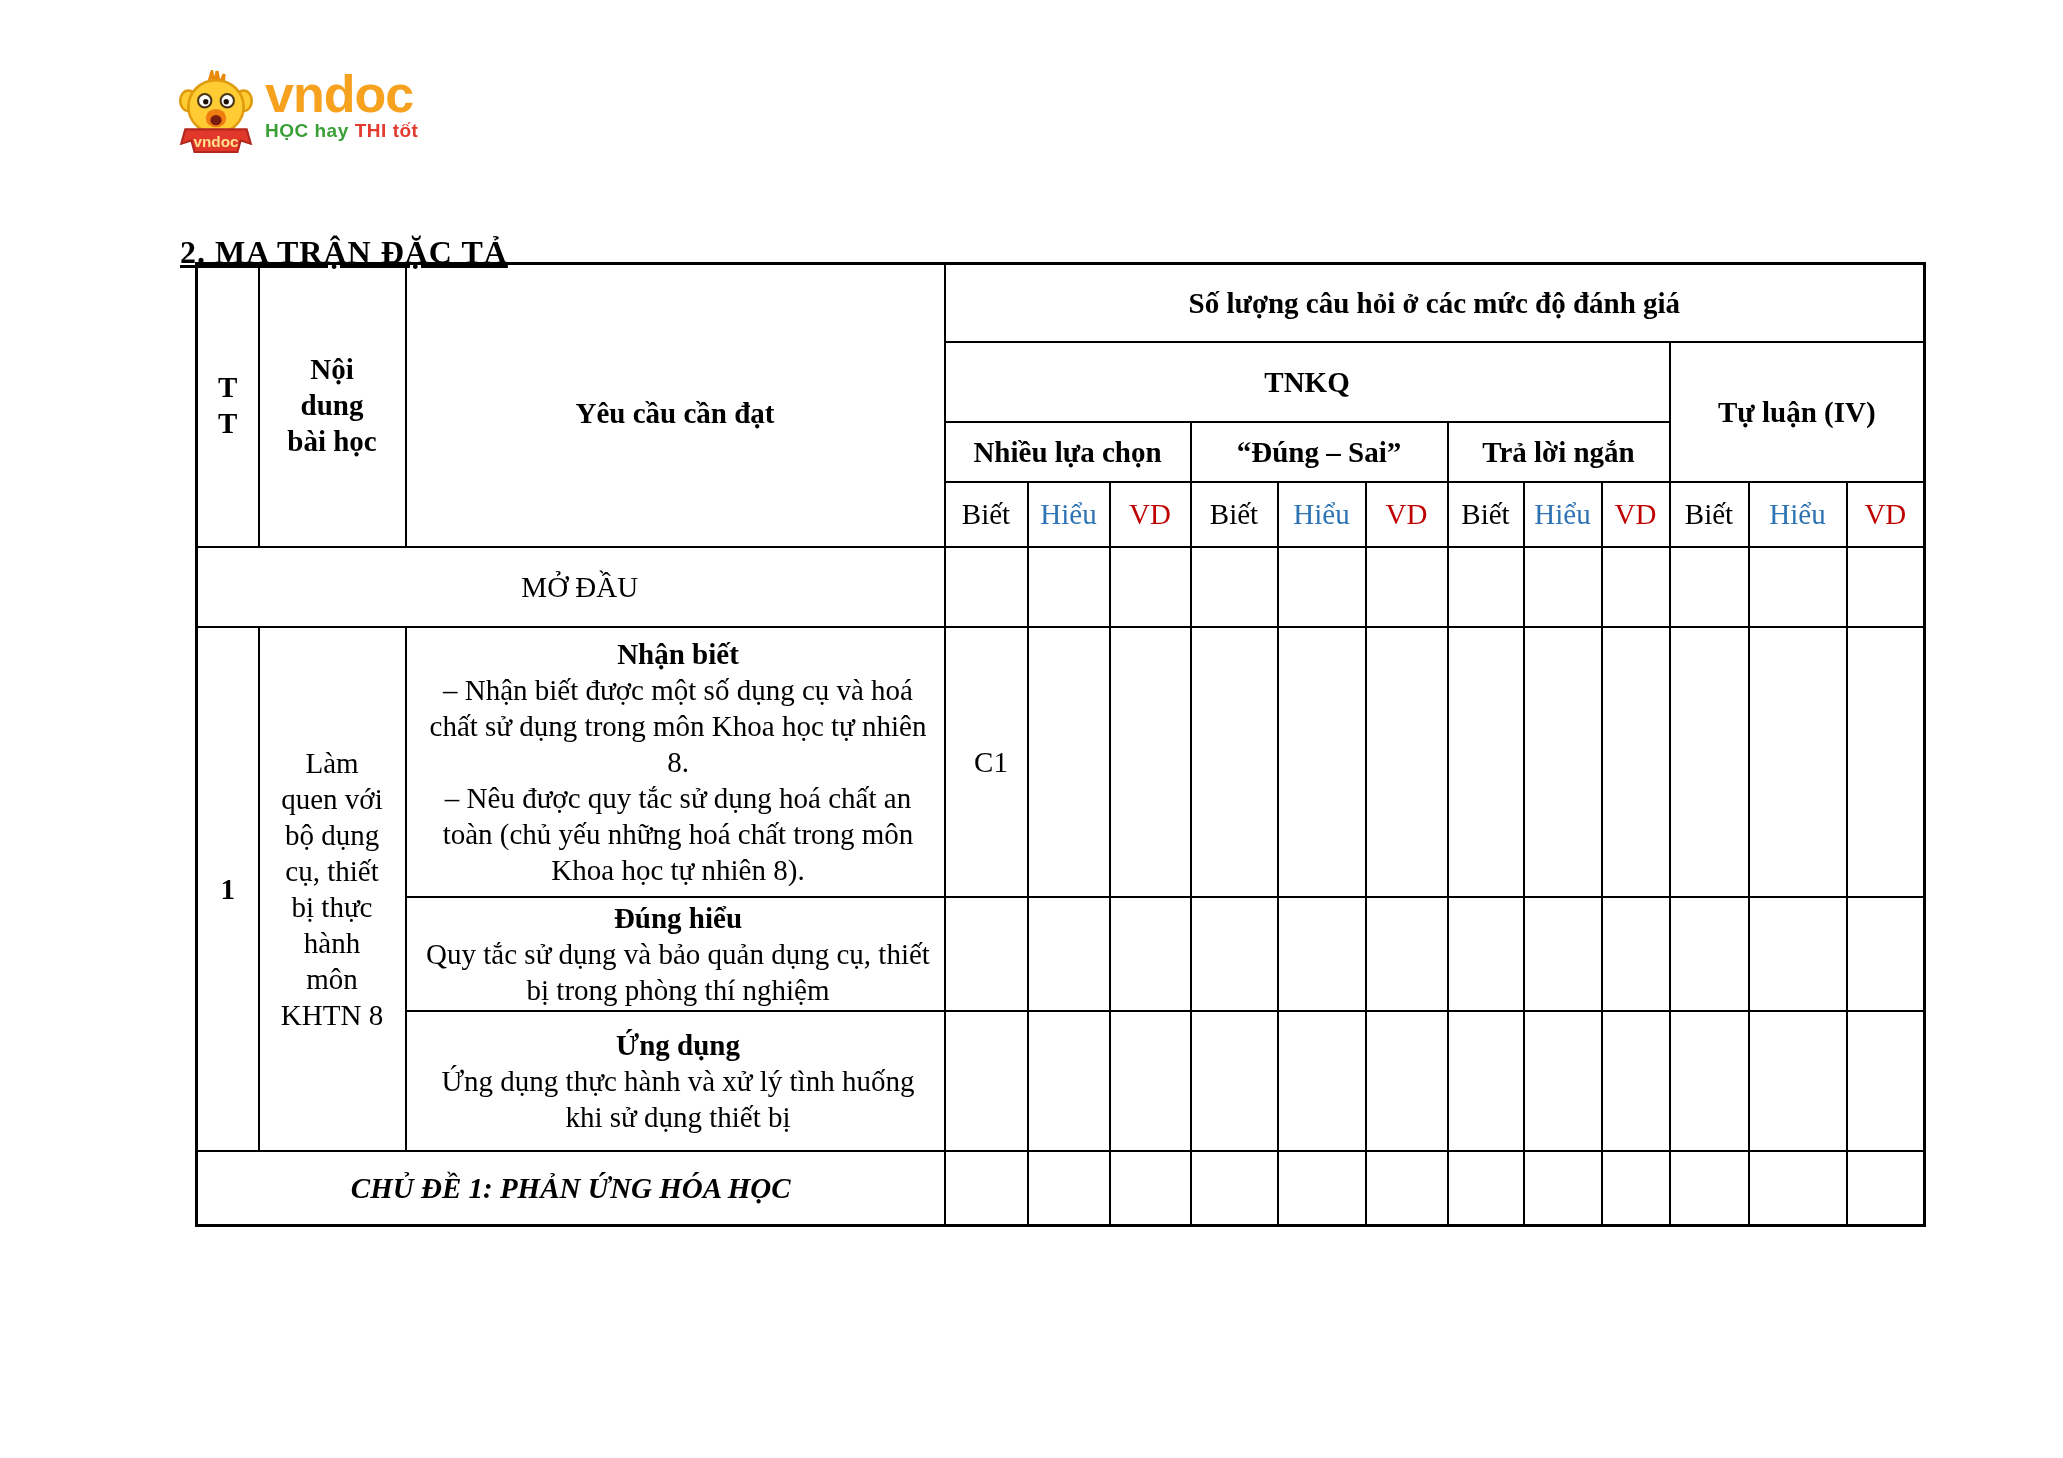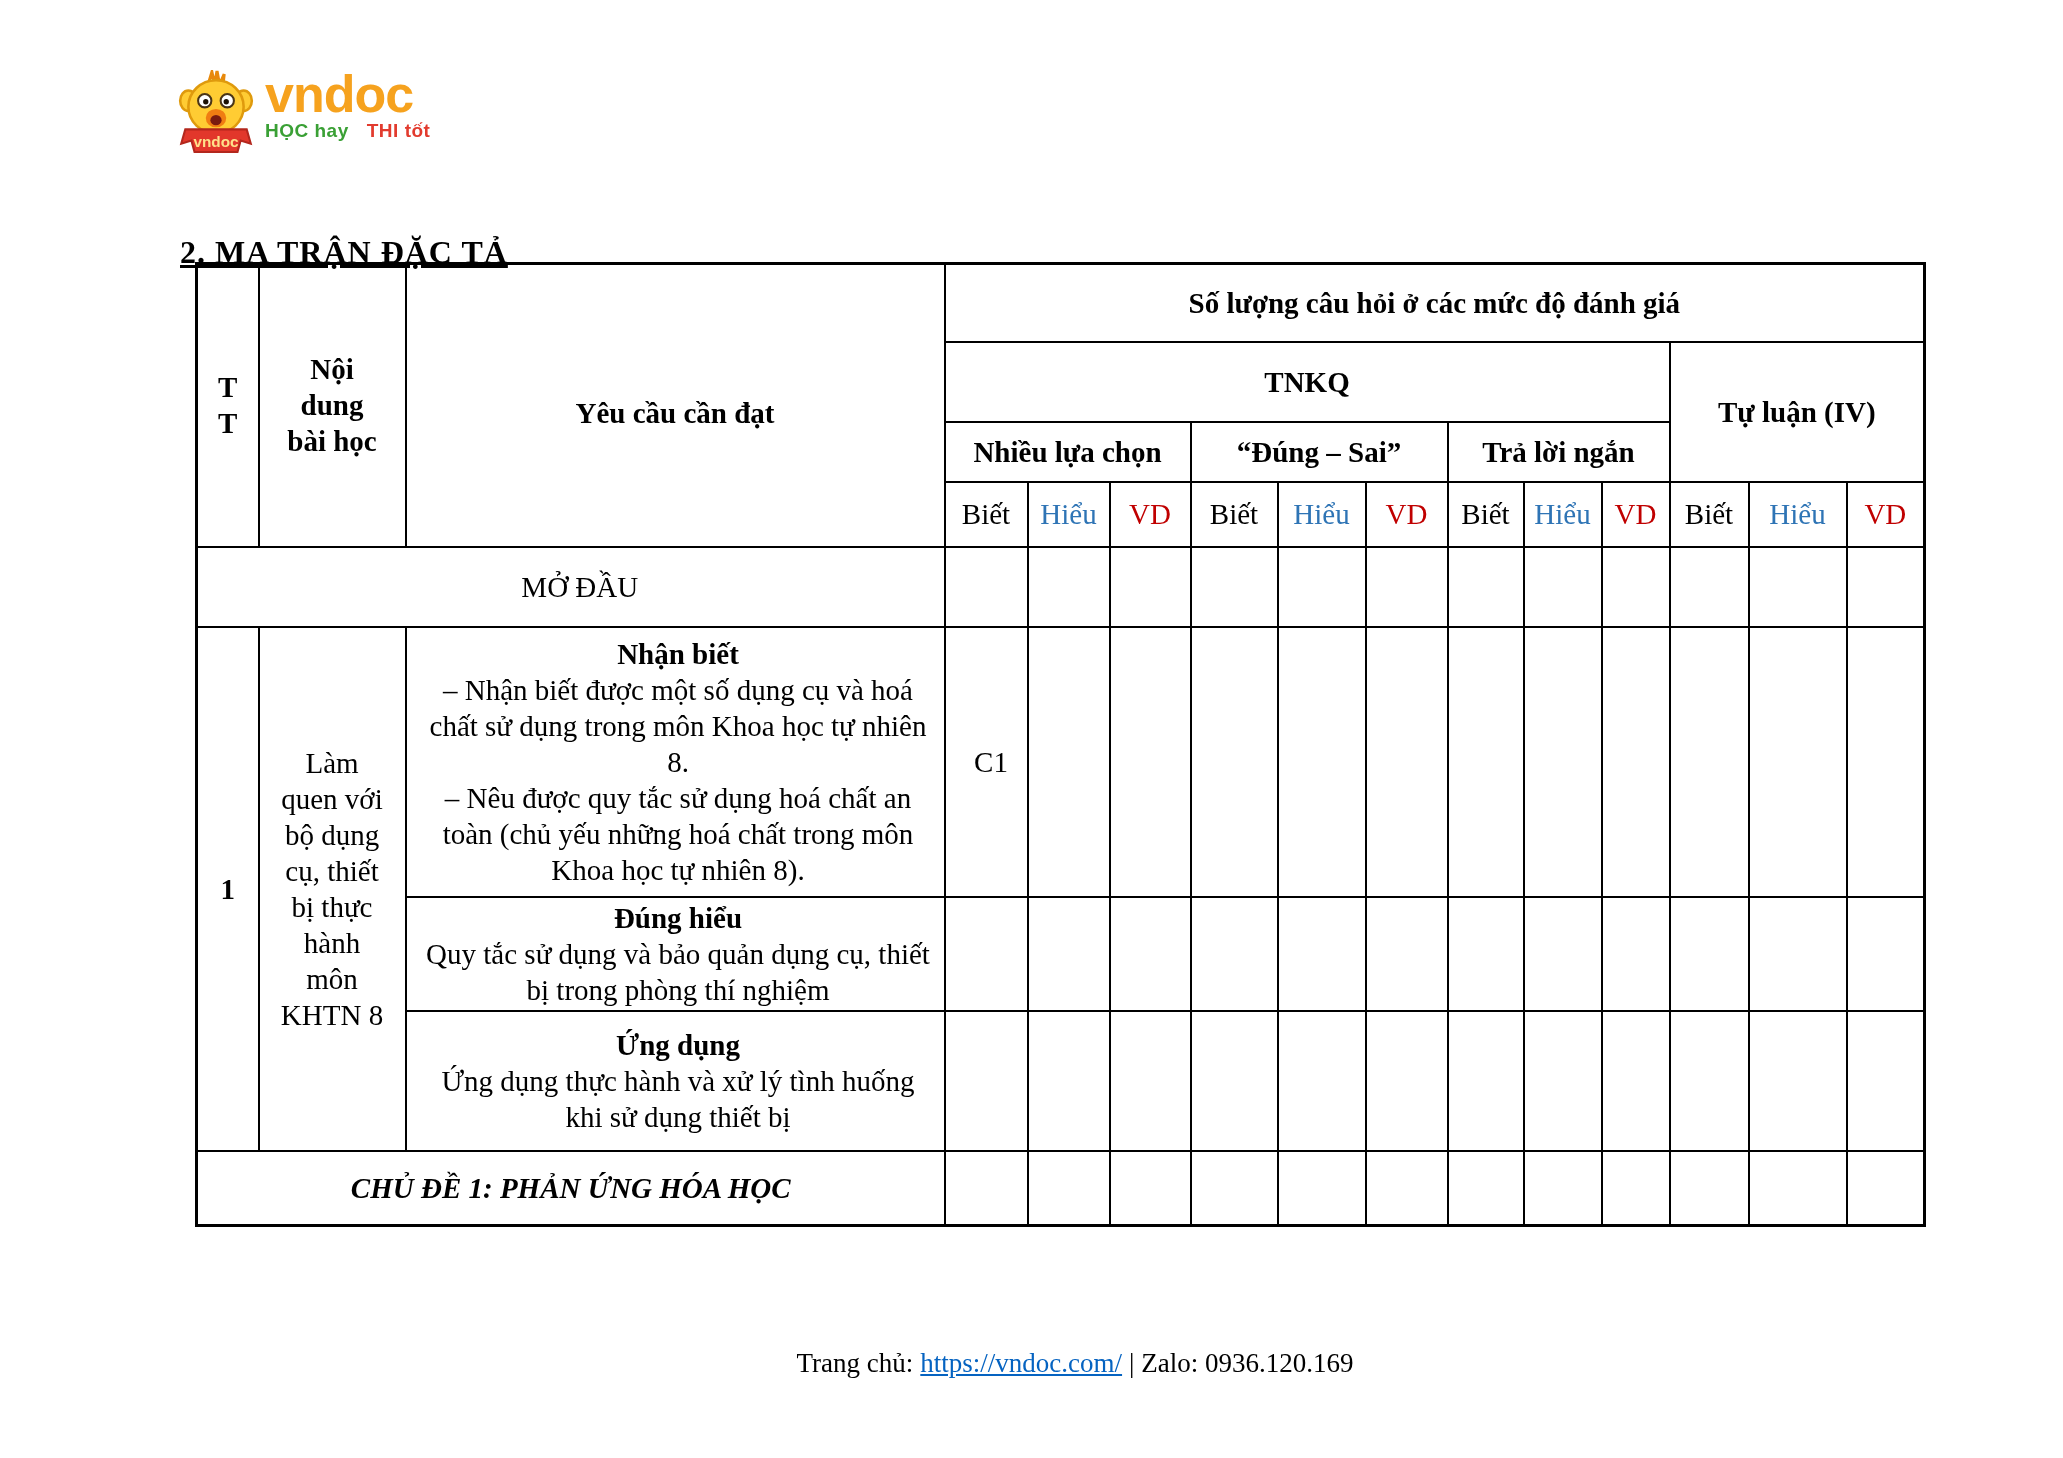--- a/index.html
+++ b/index.html
@@ -16,21 +16,21 @@
   
   .logo { position:absolute; left:175px; top:70px; display:flex; align-items:flex-start; }
   .mascot { width:82px; height:86px; display:block; }
   .logo-text { margin-left:8px; font-family:"Liberation Sans", sans-serif; }
   .wordmark {
     font-size:52px; font-weight:bold; letter-spacing:-1px;
     color:var(--logo-orange,#F6A21E); line-height:48px;
   }
   .tagline { font-size:19px; font-weight:bold; letter-spacing:0.5px; margin-top:2px; }
   .tag-green { color:var(--tagline-green,#3AA035); }
-  .tag-red   { color:var(--tagline-red,#E23B2E); margin-left:18px; }
+  .tag-red   { color:var(--tagline-red,#E23B2E); margin-left:6px; }
   .ribbon-shape { fill:var(--ribbon-red,#E2372B); stroke:#B3271D; stroke-width:2; }
 
   
   .doc-title {
     position:absolute; left:180px; top:214px;
     font-size:32px; font-weight:bold; letter-spacing:1px;
     text-decoration:underline;
     margin-top:20px;
   }
 
@@ -244,15 +244,14 @@
       <td></td>
           <td></td>
           <td></td>
       <td></td>
           <td></td>
           <td></td>
     </tr>
   </tbody>
     </table>
 
-  <div class="footer"><span>Trang chủ:</span><a href="#">https://vndoc.com/</a><span class="suffix">| Zalo: 0936.120.169</span></div>
 
 </div>
 
 </body></html>

